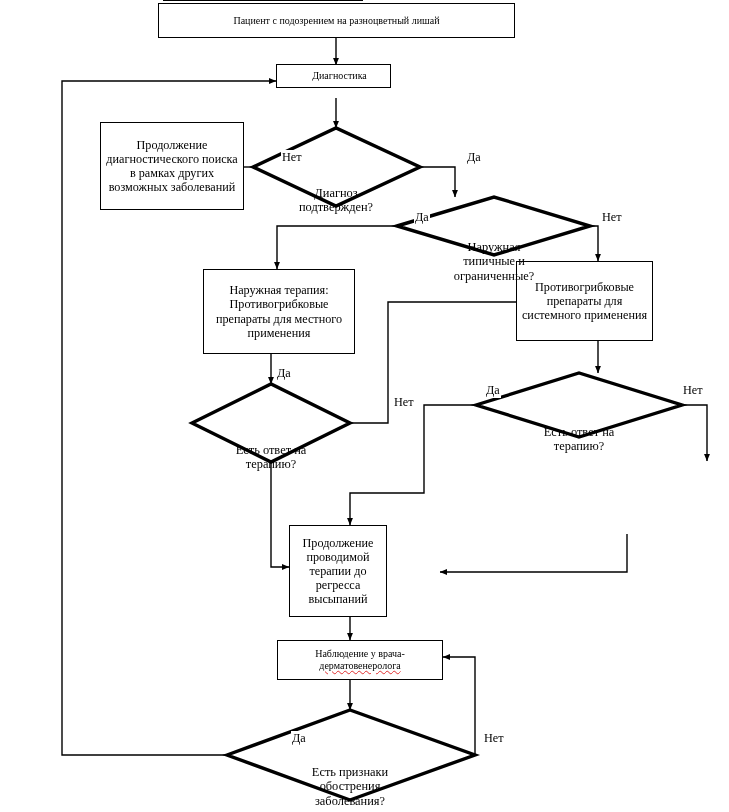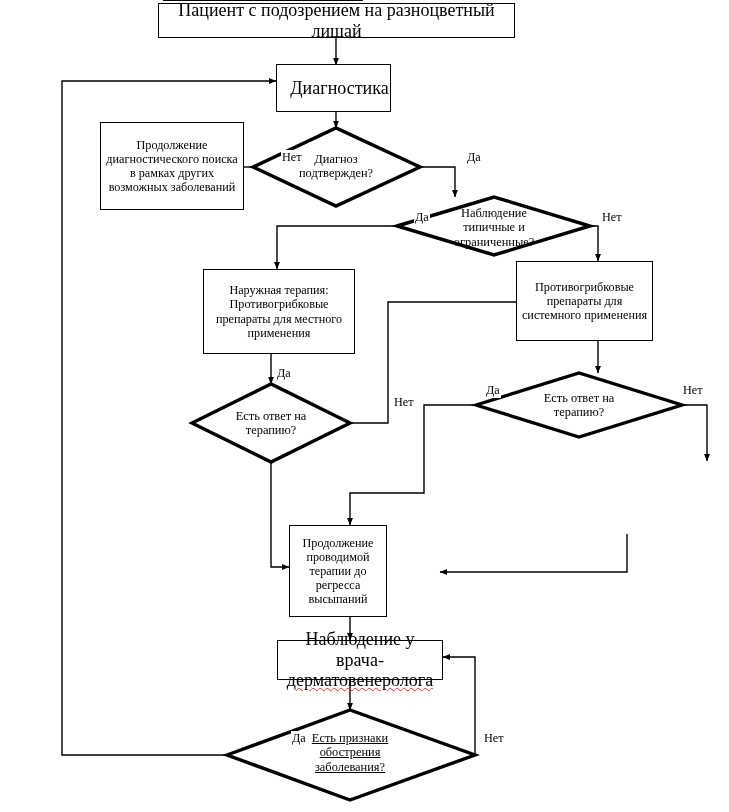--- a/index.html
+++ b/index.html
@@ -27,31 +27,32 @@
     box-sizing:border-box;
     display:flex;
     align-items:center;
     justify-content:center;
     text-align:center;
     line-height:1.16;
   }
   .pbox{
     border:1.4px solid #000000;
     background:#ffffff;
-    font-size:18px;
+    font-size:10px;
     padding:2px 4px;
   }
   .pbox.tight{ font-size:12.2px; }
   .dtext{
     position:absolute;
     font-size:12.4px;
     text-align:center;
     line-height:1.16;
     white-space:nowrap;
     pointer-events:none;
+    margin-top:34px;
   }
   .elabel{
     position:absolute;
     font-size:12.2px;
     white-space:nowrap;
     background:#ffffff;
     padding:0 1px;
     margin-left:48px;
   }
   .spell{
@@ -123,21 +124,21 @@
         <polygon points="397,226 494,197 590,226 494,255"></polygon>
         <polygon points="192,423 271,384 350,423 271,462"></polygon>
         <polygon points="476,405 579,373 682,405 579,437"></polygon>
         <polygon points="227,755 350,710 475,755 350,800"></polygon>
       </g>
     </g>
   </svg>
 
   <div class="node pbox" style="left:158px; top:3px; width:357px; height:35px;">Пациент с подозрением на разноцветный лишай</div>
 
-  <div class="node pbox" style="left:276px; top:64px; width:115px; height:48px;padding-left:16px;">Диагностика</div>
+  <div class="node pbox" style="left:276px; top:64px; width:115px; height:24px;padding-left:16px;">Диагностика</div>
 
   <div class="node pbox tight" style="left:88px; top:122px; width:144px; height:88px;margin-left:12px;">Продолжение диагностического поиска в рамках других возможных заболеваний</div>
 
   <div class="node pbox tight" style="left:203px; top:269px; width:152px; height:85px;">Наружная терапия: Противогрибковые препараты для местного применения</div>
 
   <div class="node pbox tight" style="left:516px; top:261px; width:137px; height:80px;">Противогрибковые препараты для системного применения</div>
 
 
   <div class="node pbox tight" style="left:289px; top:525px; width:98px; height:92px;">Продолжение проводимой терапии до регресса высыпаний</div>
 
@@ -147,36 +148,36 @@
       <span class="spell">дерматовенеролога</span>
     </div>
   </div>
 
   <div class="dtext" style="left:256px; top:152px; width:160px;">
     <span>Диагноз</span><br>
     <span>подтвержден?</span>
   </div>
 
   <div class="dtext" style="left:414px; top:206px; width:160px;">
-    <span>Наблюдение</span><br>
+    <span>Наружная</span><br>
     <span>типичные и</span><br>
     <span>ограниченные?</span>
   </div>
 
   <div class="dtext" style="left:191px; top:409px; width:160px;">
     <span>Есть ответ на</span><br>
     <span>терапию?</span>
   </div>
 
   <div class="dtext" style="left:499px; top:391px; width:160px;">
     <span>Есть ответ на</span><br>
     <span>терапию?</span>
   </div>
 
-  <div class="dtext" style="left:270px; top:731px; width:160px;text-decoration:underline;">
+  <div class="dtext" style="left:270px; top:731px; width:160px;">
     <span>Есть признаки</span><br>
     <span>обострения</span><br>
     <span>заболевания?</span>
   </div>
 
   <div class="elabel" style="left:233px; top:150px;">Нет</div>
 
   <div class="elabel" style="left:418px; top:150px;">Да</div>
 
   <div class="elabel" style="left:366px; top:210px;">Да</div>

